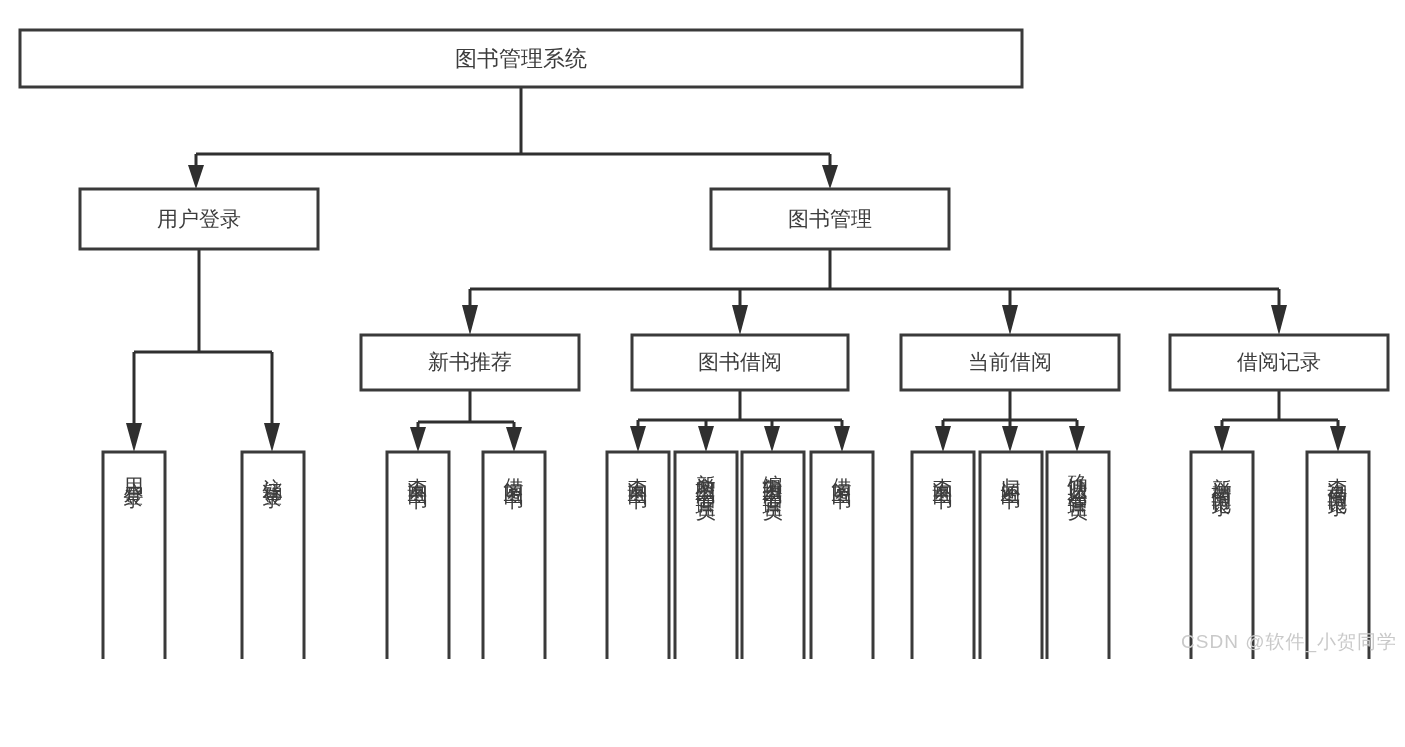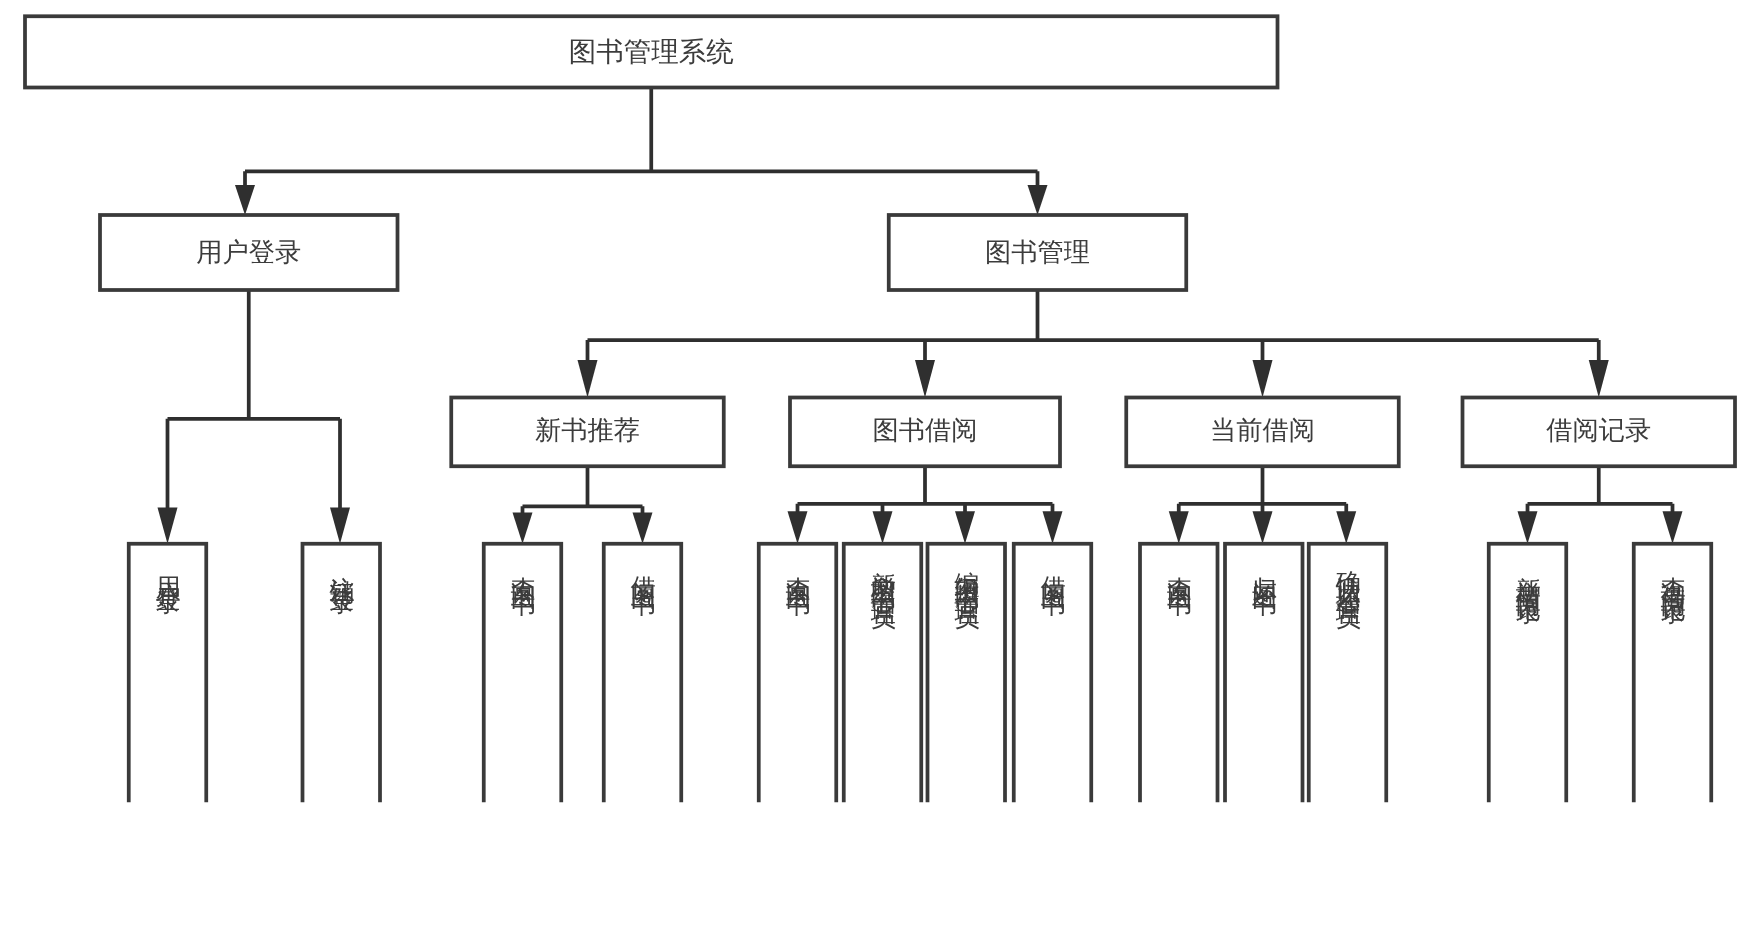--- a/index.html
+++ b/index.html
@@ -10,20 +10,21 @@
   }
   body {
     font-family: "Liberation Sans", "DejaVu Sans", sans-serif;
   }
   #diagram-root {
     position: relative;
     width: 1405px;
     height: 642px;
     background: #ffffff;
     overflow: hidden;
+    margin-top: 17px;
   }
   svg#flow {
     display: block;
     width: 1405px;
     height: 747px;
   }
   .node-rect {
     fill: #ffffff;
     stroke: #3a3a3a;
     stroke-width: 3;
@@ -298,14 +299,15 @@
       <rect class="node-rect" x="1307" y="435" width="62" height="299"></rect>
       <foreignObject class="leaf-label-fo" x="1307" y="445" width="62" height="285">
         <div xmlns="http://www.w3.org/1999/xhtml" class="leaf-vert">
           <span>查询借阅记录</span>
         </div>
       </foreignObject>
     </g>
 
   </svg>
 
+  <div class="watermark">CSDN @软件_小贺同学</div>
 
 </div>
 
 </body></html>

